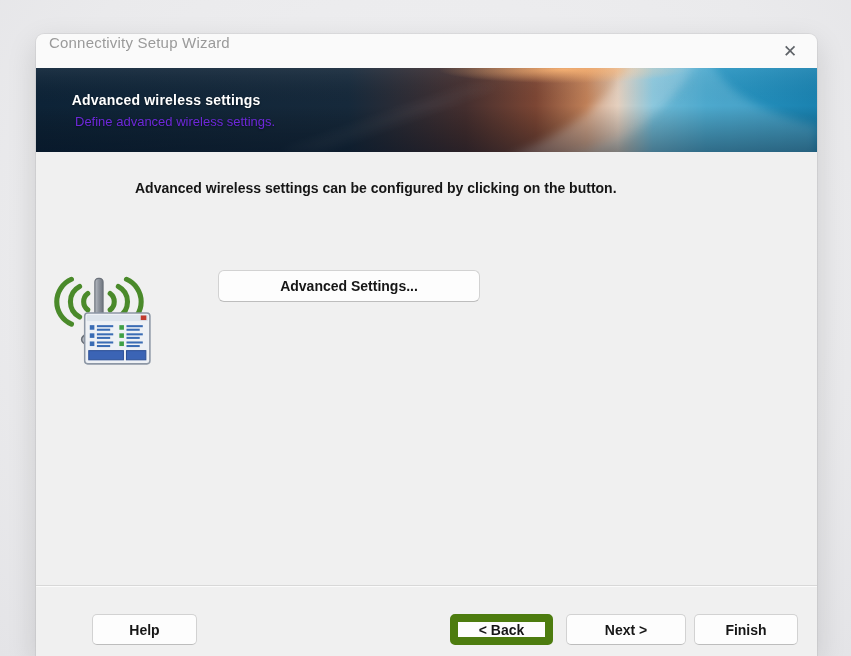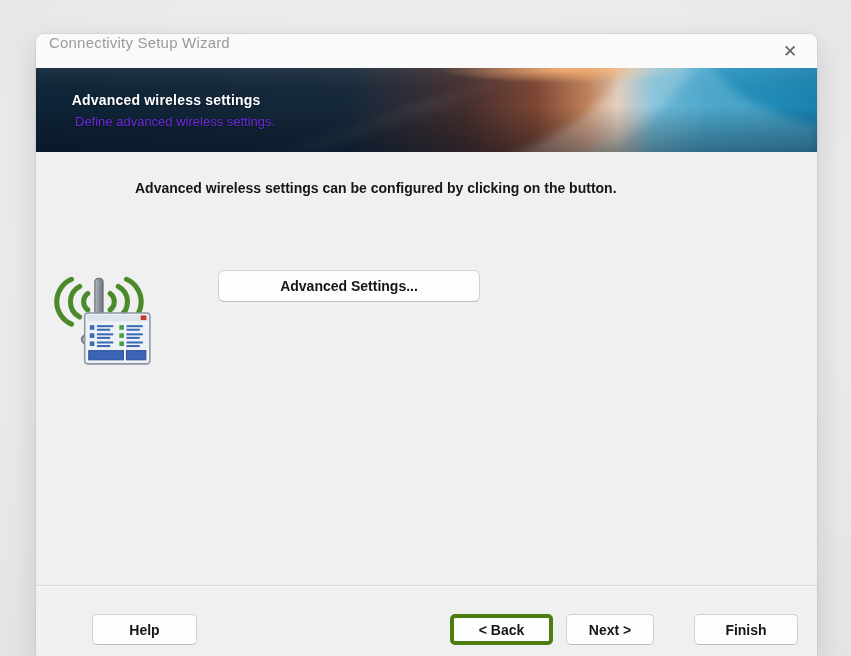--- a/index.html
+++ b/index.html
@@ -65,22 +65,22 @@
     position:absolute; left:0; top:552px; width:100%; height:1px; background:#fbfbfb;
   }
   .footer-btn {
     position:absolute; top:580px; height:31px;
     background:#fdfdfd; border:1px solid #d2d2d2; border-bottom-color:#bdbdbd;
     border-radius:5px; font-family:"Liberation Sans",sans-serif;
     font-size:14px; font-weight:600; color:#161616; cursor:pointer;
   }
   .btn-help   { left:20px;  width:105px;margin-left:36px; }
   .btn-cancel { left:286px; width:115px; }
-  .btn-back   { left:414px; width:103px; border:4px solid #4d7c0f; }
-  .btn-next   { left:530px; width:88px; }
+  .btn-back   { left:414px; width:103px; border:8px solid #4d7c0f; }
+  .btn-next   { left:530px; width:120px; }
   .btn-finish { left:658px; width:104px; }
 </style>
 </head>
 <body>
 
 <div class="stage">
   <div class="dialog">
 
     <div class="titlebar">
       <span class="titlebar-text">Connectivity Setup Wizard</span>

